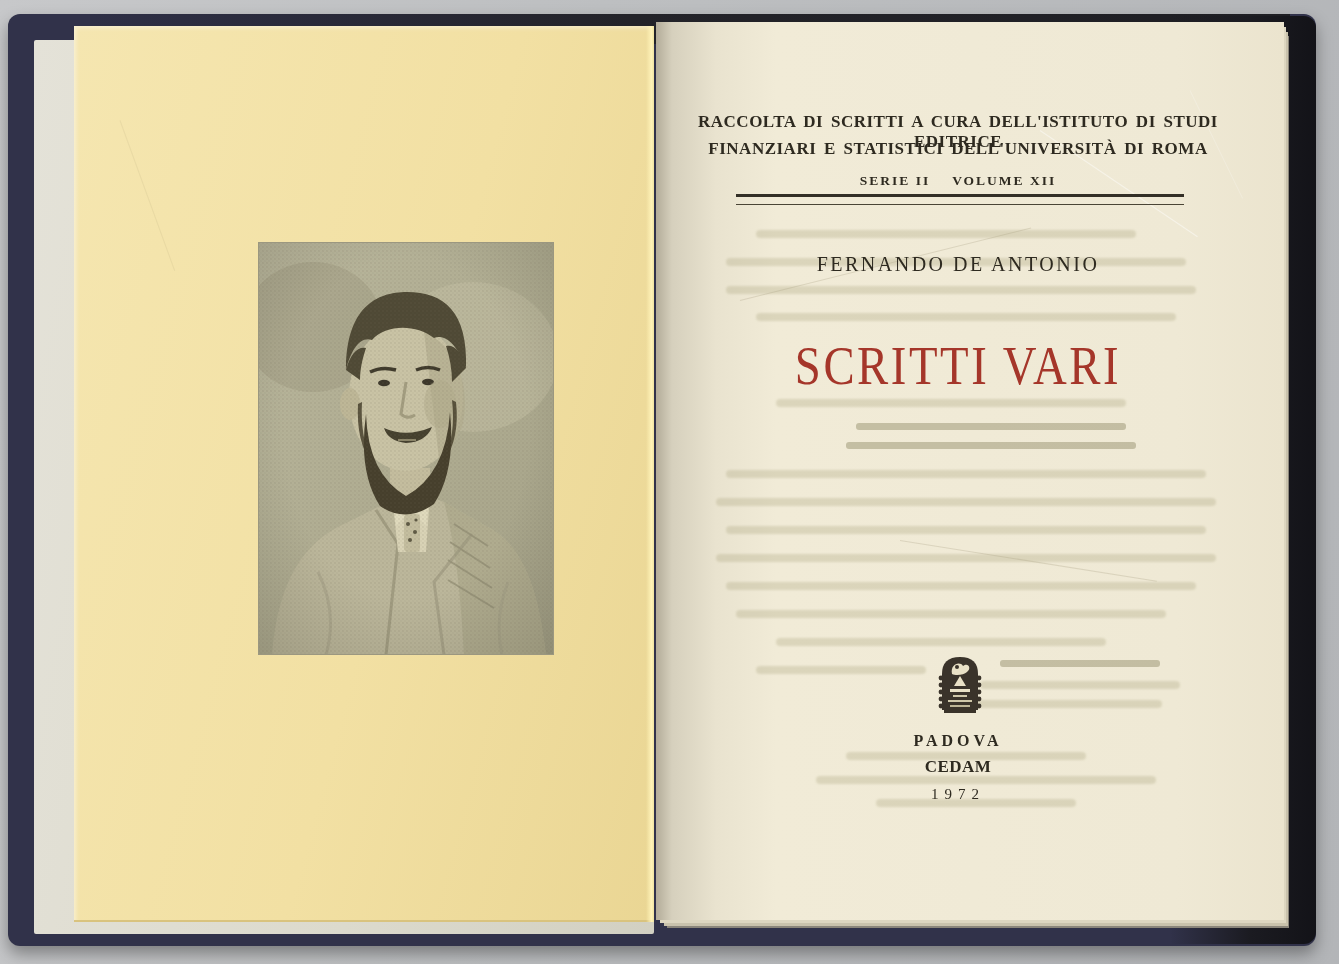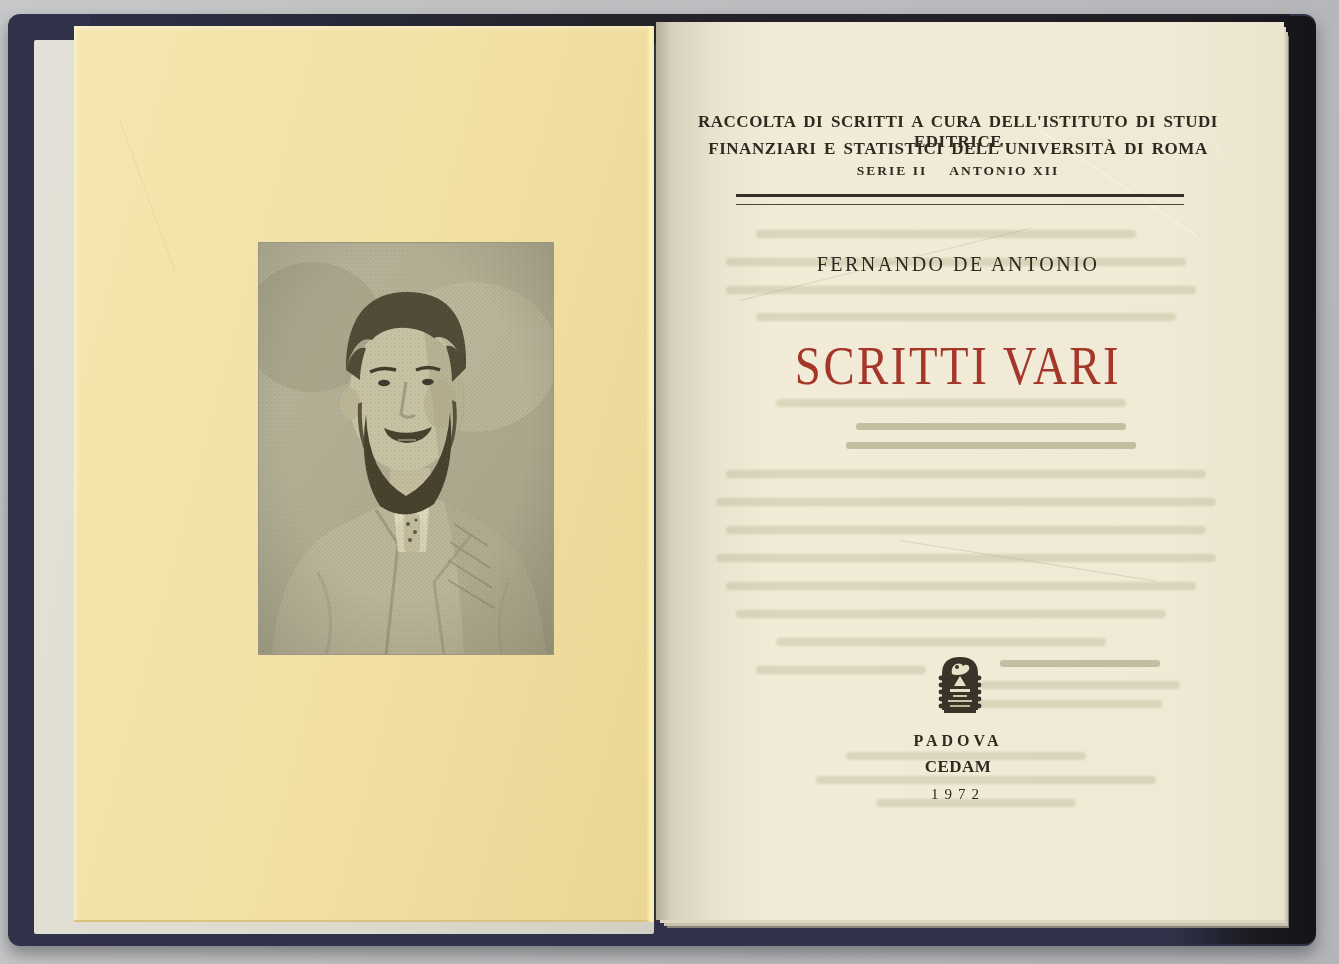--- a/index.html
+++ b/index.html
@@ -182,23 +182,23 @@
     <path d="M140,198 L158,198" stroke="#8b8468" stroke-width="2"></path>
 
     <rect width="296" height="413" fill="url(#dots)"></rect>
     <rect width="296" height="413" fill="url(#vign)"></rect>
     <rect x="0.5" y="0.5" width="295" height="412" fill="none" stroke="#9b9780" stroke-width="1"></rect>
   </svg>
 
   <div class="text-col">
     <div class="abs series-line" style="top:112px;">RACCOLTA DI SCRITTI A CURA DELL'ISTITUTO DI STUDI EDITRICE</div>
     <div class="abs series-line" style="top:139px;">FINANZIARI E STATISTICI DELL'UNIVERSITÀ DI ROMA</div>
-    <div class="abs series-vol" style="top:163px;align-items:center;">
+    <div class="abs series-vol" style="top:173px;align-items:center;">
       <span>SERIE II</span>
-      <span>ANTONIO XII</span>
+      <span>VOLUME XII</span>
     </div>
 
     <div class="abs author" style="top:253px;">FERNANDO DE ANTONIO</div>
 
     <div class="abs book-title" style="top:334px;">SCRITTI VARI</div>
 
     <div class="abs imprint-city" style="top:732px;">PADOVA</div>
     <div class="abs imprint-pub" style="top:757px;">
       <span>CEDAM</span>
     </div>

